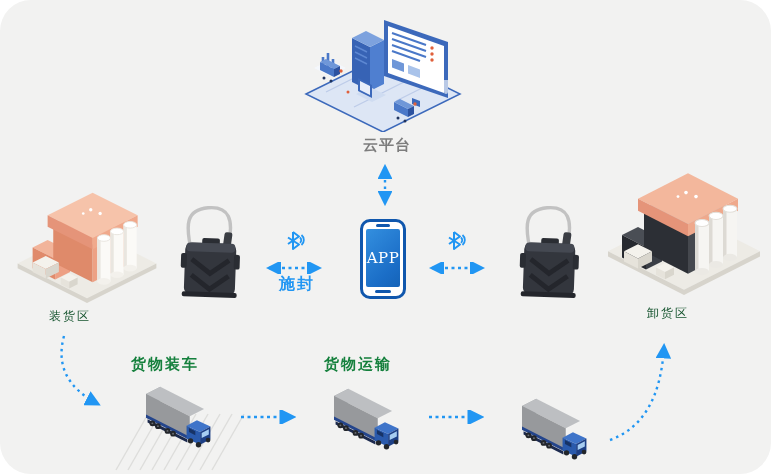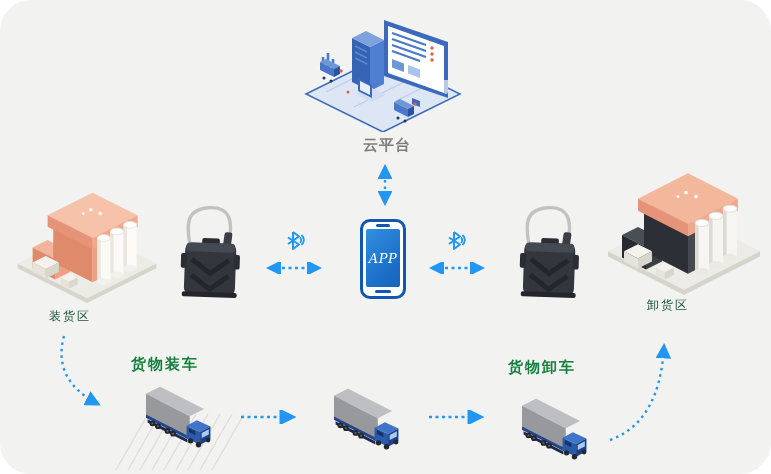--- a/index.html
+++ b/index.html
@@ -17,21 +17,21 @@
   #ah path { fill:var(--accent); }
   
   .phone { position:absolute; left:360px; top:219px; width:46px; height:80px;
            border:3px solid #1057ad; border-radius:10px; background:#fff; box-sizing:border-box; }
   .phone .notch { position:absolute; top:2px; left:50%; transform:translateX(-50%);
                   width:14px; height:3px; background:#1057ad; border-radius:2px; }
   .phone .screen { position:absolute; top:7px; left:3px; right:3px; bottom:9px; border-radius:2px;
                    background:linear-gradient(135deg,#338fdf 0%,#1b6ec7 70%,#1563b8 100%);
                    display:flex; align-items:center; justify-content:center; }
   .phone .screen span { color:#fff; font-family:"DejaVu Serif","Liberation Serif",serif;
-                        font-size:13px; letter-spacing:0.5px;font-style:italic; }
+                        font-size:15px; letter-spacing:0.5px; }
   .phone .homebar { position:absolute; bottom:3px; left:50%; transform:translateX(-50%);
                     width:16px; height:3px; background:#1057ad; border-radius:2px; }
 </style>
 </head>
 <body>
 
 <div class="stage">
 
   <svg width="0" height="0" style="position:absolute" aria-hidden="true">
     <defs>
@@ -112,20 +112,21 @@
   </div>
 
   <svg class="abs bt" style="left:284px;top:229px" width="24" height="23" viewBox="0 0 24 23">
     <path d="M9,3 L9,20 L15,15.5 L4,8.5 M4,15 L15,7.5 L9,3" stroke-width="2" stroke-linejoin="round"></path>
     <path d="M17.5,6 a6.5,6.5 0 0 1 0,10" stroke-width="1.8"></path>
     <path d="M16,8.5 a3.6,3.6 0 0 1 0,5.4" stroke-width="1.8"></path>
   </svg>
   <svg class="abs arrow" style="left:258px;top:262px" width="72" height="12" viewBox="0 0 72 12">
     <line x1="11" y1="6" x2="61" y2="6" stroke-width="2.4" stroke-dasharray="3 3.5" marker-start="url(#ah)" marker-end="url(#ah)"></line>
   </svg>
+  <div class="lbl blue-lbl" style="left:257px;top:274px;width:80px">施封</div>
 
   <svg class="abs bt" style="left:445px;top:229px" width="24" height="23" viewBox="0 0 24 23">
     <path d="M9,3 L9,20 L15,15.5 L4,8.5 M4,15 L15,7.5 L9,3" stroke-width="2" stroke-linejoin="round"></path>
     <path d="M17.5,6 a6.5,6.5 0 0 1 0,10" stroke-width="1.8"></path>
     <path d="M16,8.5 a3.6,3.6 0 0 1 0,5.4" stroke-width="1.8"></path>
   </svg>
   <svg class="abs arrow" style="left:421px;top:262px" width="72" height="12" viewBox="0 0 72 12">
     <line x1="11" y1="6" x2="61" y2="6" stroke-width="2.4" stroke-dasharray="3 3.5" marker-start="url(#ah)" marker-end="url(#ah)"></line>
   </svg>
 
@@ -242,21 +243,21 @@
     </g>
     <g>
       <polygon points="20,100 34,93 48,100 34,107" fill="#f4f2ec"></polygon>
       <polygon points="20,100 20,110 34,117 34,107" fill="#e6e3db"></polygon>
       <polygon points="34,107 34,117 48,110 48,100" fill="#d9d6cd"></polygon>
       <polygon points="52,116 61,111.5 70,116 61,120.5" fill="#f4f2ec"></polygon>
       <polygon points="52,116 52,123 61,127.5 61,120.5" fill="#e6e3db"></polygon>
       <polygon points="61,120.5 61,127.5 70,123 70,116" fill="#d9d6cd"></polygon>
     </g>
   </svg>
-  <div class="lbl area-lbl" style="left:618px;top:298px;width:100px">卸货区</div>
+  <div class="lbl area-lbl" style="left:618px;top:306px;width:100px">卸货区</div>
 
   <svg class="abs arrow" style="left:48px;top:330px" width="62" height="82" viewBox="0 0 62 82">
     <path d="M16,6 Q4,50 50,74" stroke-width="2.4" stroke-dasharray="2.5 4" marker-end="url(#ah)"></path>
   </svg>
   <svg class="abs arrow" style="left:600px;top:334px" width="74" height="110" viewBox="0 0 74 110">
     <path d="M10,106 Q60,88 64,12" stroke-width="2.4" stroke-dasharray="2.5 4" marker-end="url(#ah)"></path>
   </svg>
 
   <svg class="abs" style="left:112px;top:412px" width="150" height="60" viewBox="0 0 150 60">
     <g stroke="#dddddb" stroke-width="1.4">
@@ -305,23 +306,23 @@
     </svg>
   <div class="lbl step-lbl" style="left:117px;top:355px;width:96px">货物装车</div>
 
   <svg class="abs arrow" style="left:238px;top:410px" width="66" height="14" viewBox="0 0 66 14">
     <line x1="3" y1="7" x2="55" y2="7" stroke-width="2.6" stroke-dasharray="3 3.5" marker-end="url(#ah)"></line>
   </svg>
 
   <svg class="abs" style="left:320px;top:380px" width="98" height="70" viewBox="0 0 100 88">
       <use href="#truck"></use>
     </svg>
+  <div class="lbl step-lbl" style="left:310px;top:355px;width:96px">货物运输</div>
 
   <svg class="abs arrow" style="left:426px;top:410px" width="66" height="14" viewBox="0 0 66 14">
     <line x1="3" y1="7" x2="55" y2="7" stroke-width="2.6" stroke-dasharray="3 3.5" marker-end="url(#ah)"></line>
   </svg>
 
   <svg class="abs" style="left:508px;top:390px" width="98" height="70" viewBox="0 0 100 88">
       <use href="#truck"></use>
     </svg>
-  <div class="lbl step-lbl" style="left:494px;top:358px;width:96px">货物卸车</div>
 
 </div>
 
 </body></html>

